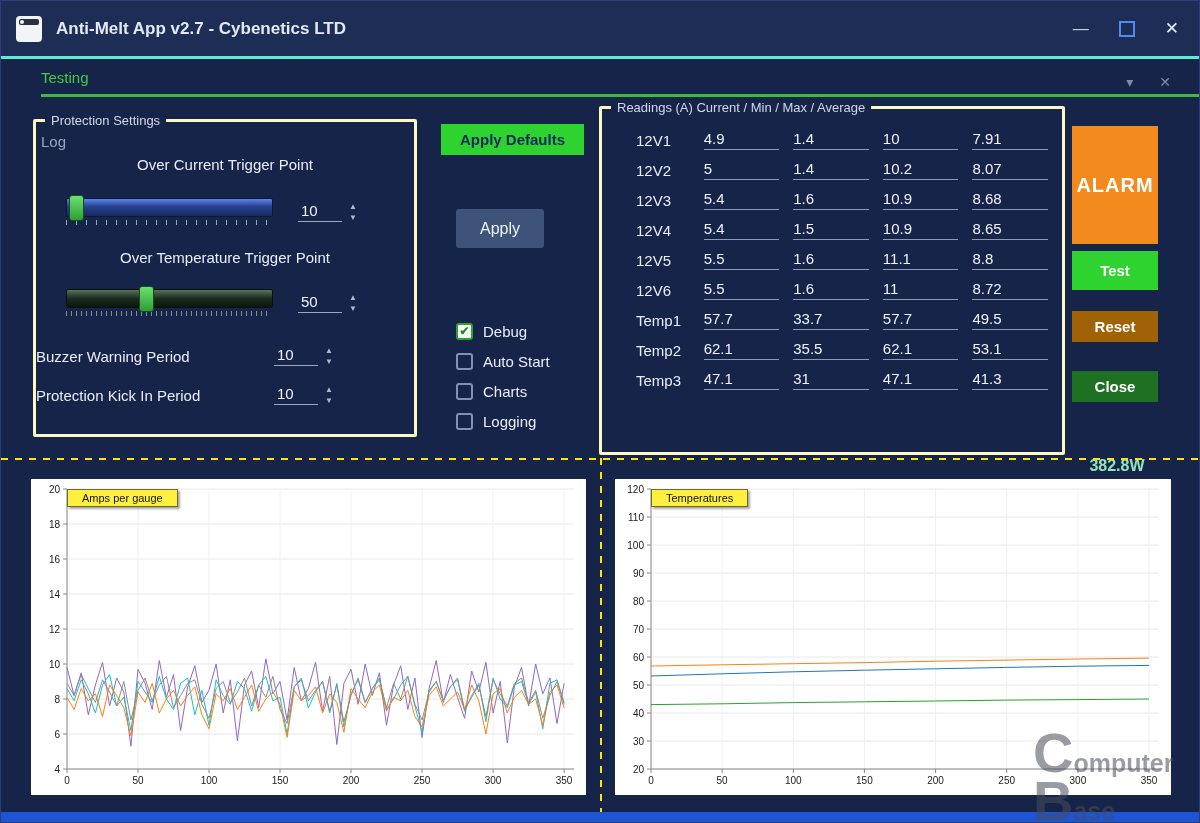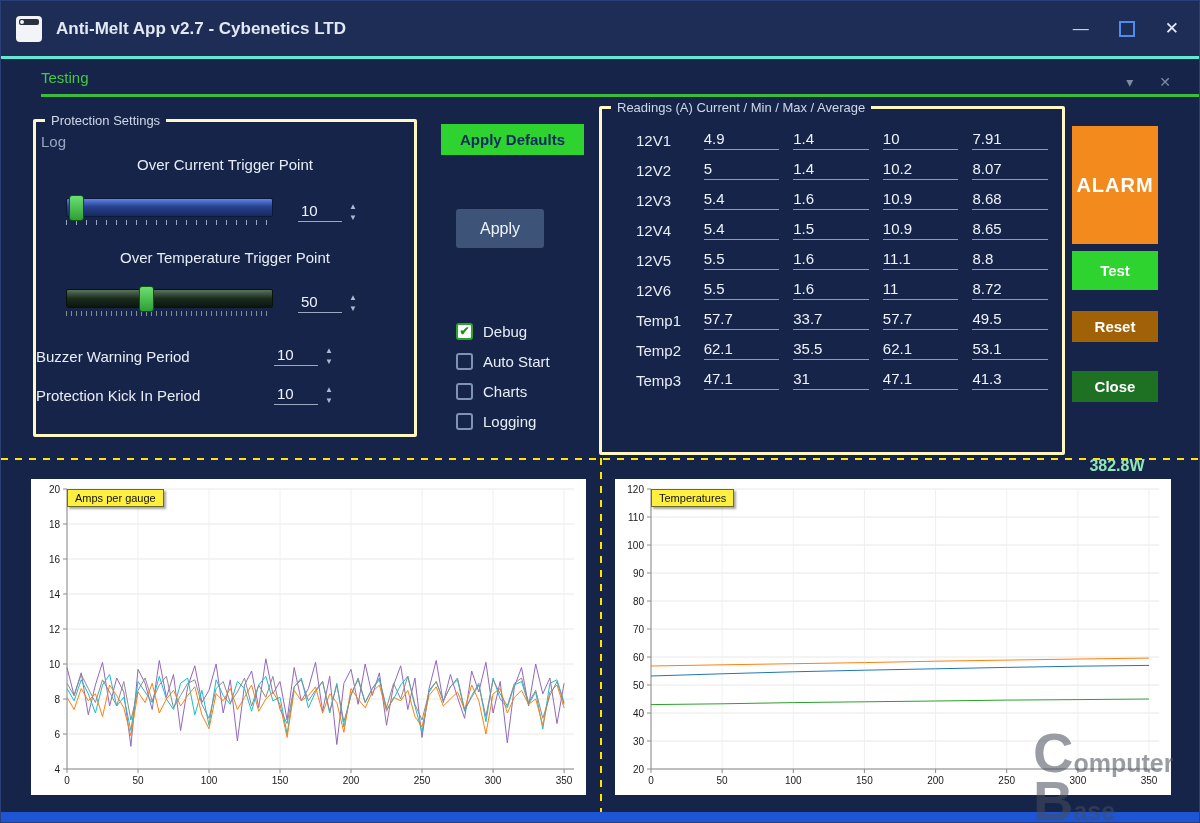--- a/index.html
+++ b/index.html
@@ -75,21 +75,21 @@
           background:repeating-linear-gradient(90deg,#ffe600 0 7px,transparent 7px 14px);}
   .dash-v{position:absolute;left:599px;top:457px;width:2px;height:356px;
           background:repeating-linear-gradient(180deg,#ffe600 0 7px,transparent 7px 14px);}
   .bottom-bar{position:absolute;left:0;bottom:0;width:100%;height:10px;background:#1d55d4;}
 
   
   .chart{position:absolute;background:#ffffff;}
   #chart-amps{left:30px;top:478px;width:555px;height:316px;}
   #chart-temps{left:614px;top:478px;width:556px;height:316px;}
   .chart-note{position:absolute;left:36px;top:10px;background:#ffef3e;border:1px solid #6b6b2a;
-              box-shadow:2px 2px 2px rgba(0,0,0,.35);font-size:11px;color:#111;padding:2px 7px;z-index:2;}
+              box-shadow:2px 2px 2px rgba(0,0,0,.35);font-size:11px;color:#111;padding:2px 14px;z-index:2;}
   .chart svg{position:absolute;left:0;top:0;}
 
   
   .watermark{position:absolute;left:1032px;top:728px;z-index:3;color:#474d59;opacity:.55;font-weight:bold;line-height:.85;}
   .wm-line{font-size:25px;}
   .wm-line::first-letter{font-size:56px;}
 </style>
 </head>
 <body>
 

